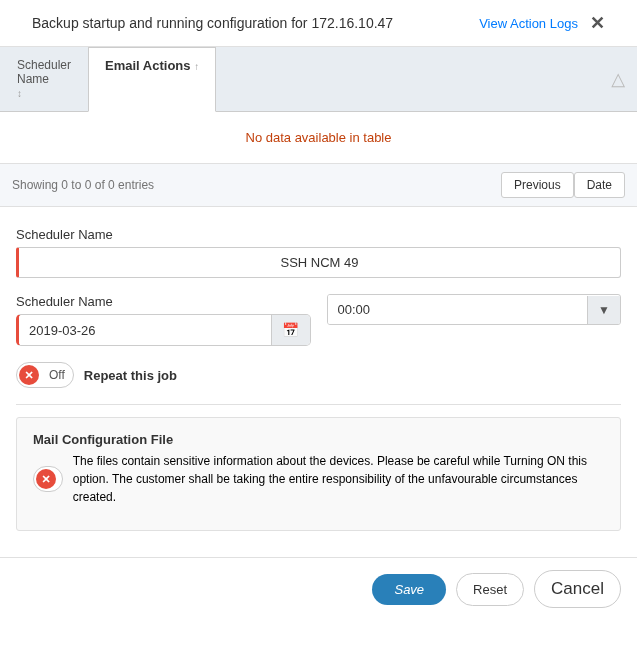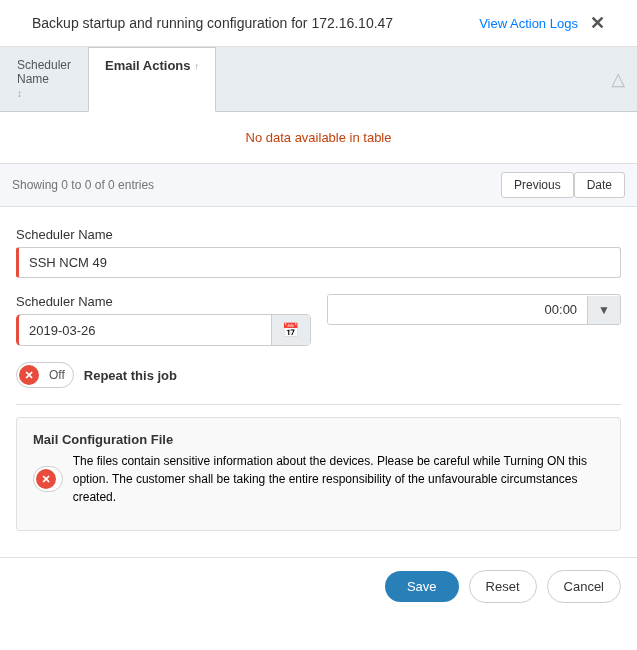--- a/index.html
+++ b/index.html
@@ -124,20 +124,21 @@
     }
     .form-input {
       width: 100%;
       padding: 7px 10px;
       border: 1px solid #ccc;
       border-left: 3px solid #e74c3c;
       border-radius: 3px;
       font-size: 13px;
       color: #333;
       background: #fff;
+      text-align: center;
     }
 
     .form-row {
       display: flex;
       gap: 16px;
       margin-bottom: 16px;
     }
     .form-col {
       flex: 1;
     }
@@ -177,21 +178,20 @@
     }
     .select-field {
       flex: 1;
       padding: 7px 10px;
       border: none;
       font-size: 13px;
       color: #333;
       background: #fff;
       outline: none;
       appearance: none;
-      text-align: right;
     }
     .select-arrow {
       padding: 7px 10px;
       background: #e9ecef;
       border-left: 1px solid #ccc;
       cursor: pointer;
       font-size: 12px;
       color: #555;
     }
 
@@ -267,38 +267,39 @@
       background: #fff;
     }
     .btn-save {
       padding: 8px 22px;
       background: #2980b9;
       color: #fff;
       border: none;
       border-radius: 20px;
       cursor: pointer;
       font-size: 13px;
+      font-style: italic;
     }
     .btn-reset {
       padding: 8px 16px;
       background: #fff;
       color: #333;
       border: 1px solid #ccc;
       border-radius: 20px;
       cursor: pointer;
       font-size: 13px;
     }
     .btn-cancel {
       padding: 8px 16px;
       background: #fff;
       color: #333;
       border: 1px solid #ccc;
       border-radius: 20px;
       cursor: pointer;
-      font-size: 13px;
+      font-size: 17px;
     }
 
     .section-divider {
       border: none;
       border-top: 1px solid #e0e0e0;
       margin: 4px 0 12px 0;
     }
   </style>
 </head>
 <body>

